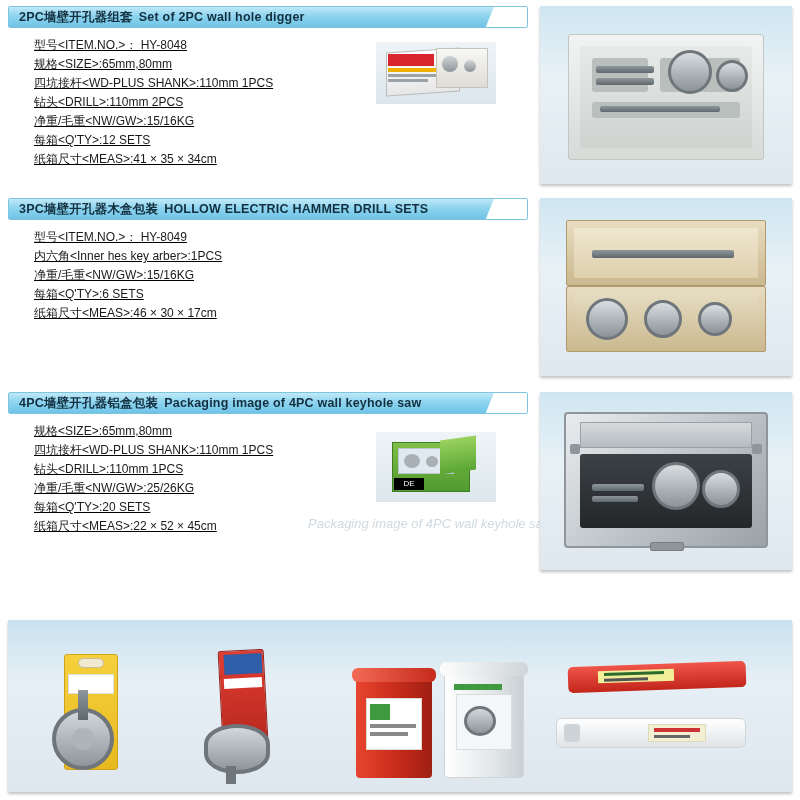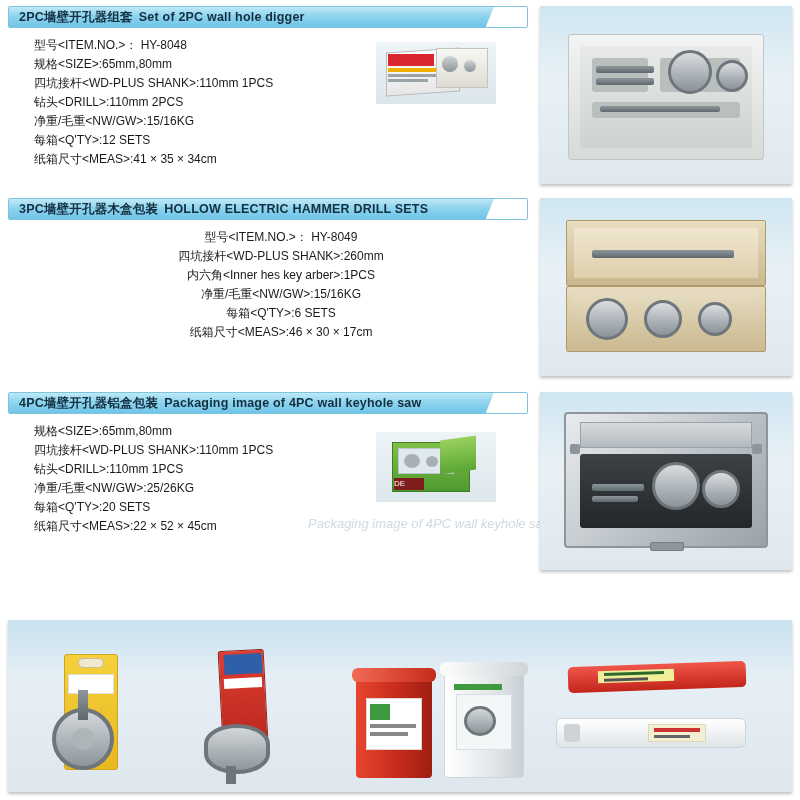--- a/index.html
+++ b/index.html
@@ -47,20 +47,21 @@
     color: #12303f;
     letter-spacing: 0.2px;
     white-space: nowrap;
     z-index: 2;
   }
   .sec-title .en { margin-left: 6px; }
 
   .sec-body {
     position: relative;
     padding: 8px 0 0 26px;
+    text-decoration: underline;
   }
   .spec-line {
     font-size: 12px;
     color: #1a1a1a;
     line-height: 19px;
     white-space: nowrap;
   }
 
   
   .inline-thumb {
@@ -172,29 +173,28 @@
     <div style="position:absolute; left:52px; top:96px; width:148px; height:16px; background:#b9bfbc; border-radius:3px;"></div>
 
     <div class="gray" style="position:absolute; left:128px; top:44px; width:44px; height:44px; border-radius:50%; border:3px solid #6e767b;"></div>
     <div class="gray" style="position:absolute; left:176px; top:54px; width:32px; height:32px; border-radius:50%; border:3px solid #6e767b;"></div>
 
     <div class="darkgray" style="position:absolute; left:56px; top:60px; width:58px; height:7px; border-radius:2px;"></div>
     <div class="darkgray" style="position:absolute; left:56px; top:72px; width:58px; height:7px; border-radius:2px;"></div>
     <div class="darkgray" style="position:absolute; left:60px; top:100px; width:120px; height:6px; border-radius:2px;"></div>
   </div>
 
-  <div class="section" style="top:198px;text-align:center;">
+  <div class="section" style="top:198px;">
     <div class="sec-header">
       <div class="sec-title">
         <span>3PC墙壁开孔器木盒包装</span><span class="en">HOLLOW ELECTRIC HAMMER DRILL SETS</span>
       </div>
     </div>
     <div class="sec-body">
       <div class="spec-line">型号&lt;ITEM.NO.&gt;：  HY-8049</div>
-      <div class="spec-line">四坑接杆&lt;WD-PLUS SHANK&gt;:260mm</div>
       <div class="spec-line">内六角&lt;Inner hes key arber&gt;:1PCS</div>
       <div class="spec-line">净重/毛重&lt;NW/GW&gt;:15/16KG</div>
       <div class="spec-line">每箱&lt;Q'TY&gt;:6 SETS</div>
       <div class="spec-line">纸箱尺寸&lt;MEAS&gt;:46 × 30 × 17cm</div>
     </div>
   </div>
 
   <div class="photo shadow" style="left:540px; top:198px; width:252px; height:178px;">
     <div class="photo-bg"></div>
 
@@ -224,21 +224,21 @@
       <div class="spec-line">净重/毛重&lt;NW/GW&gt;:25/26KG</div>
       <div class="spec-line">每箱&lt;Q'TY&gt;:20 SETS</div>
       <div class="spec-line">纸箱尺寸&lt;MEAS&gt;:22 × 52 × 45cm</div>
 
       <div class="inline-thumb" style="left:368px; top:18px; width:120px; height:70px;">
         <div style="position:absolute; inset:0; background:linear-gradient(to bottom,#eef4f7,#dde7ec);"></div>
         <div style="position:absolute; left:16px; top:10px; width:78px; height:50px; background:linear-gradient(to bottom,#7fbf47,#4f9a2f); border:1px solid #3f7d24;"></div>
         <div style="position:absolute; left:22px; top:16px; width:56px; height:26px; background:#dfe9ef; border:1px solid #b9c7cf;"></div>
         <div style="position:absolute; left:28px; top:22px; width:16px; height:14px; border-radius:50%; background:#a9b0b5;"></div>
         <div style="position:absolute; left:50px; top:24px; width:12px; height:11px; border-radius:50%; background:#a9b0b5;"></div>
-        <div style="position:absolute; left:18px; top:46px; width:30px; height:12px; background:#7f1d1d; color:#fff; font-size:8px; line-height:12px; ">DE</div>
+        <div style="position:absolute; left:18px; top:46px; width:30px; height:12px; background:#000000; color:#fff; font-size:8px; line-height:12px; text-align:center;">DE</div>
         <div style="position:absolute; left:64px; top:6px; width:36px; height:34px; background:linear-gradient(to bottom,#9ad15e,#5aa634); transform:skewY(-8deg);"></div>
       </div>
       <div class="watermark" style="left:300px; top:102px;">Packaging image of 4PC wall keyhole saw</div>
     </div>
   </div>
 
   <div class="photo shadow" style="left:540px; top:392px; width:252px; height:178px;">
     <div class="photo-bg"></div>
 
     <div style="position:absolute; left:24px; top:20px; width:204px; height:136px; background:linear-gradient(135deg,#e9ecee,#b8bfc4 60%,#9aa2a8); border:2px solid #8e969c; border-radius:4px;"></div>

